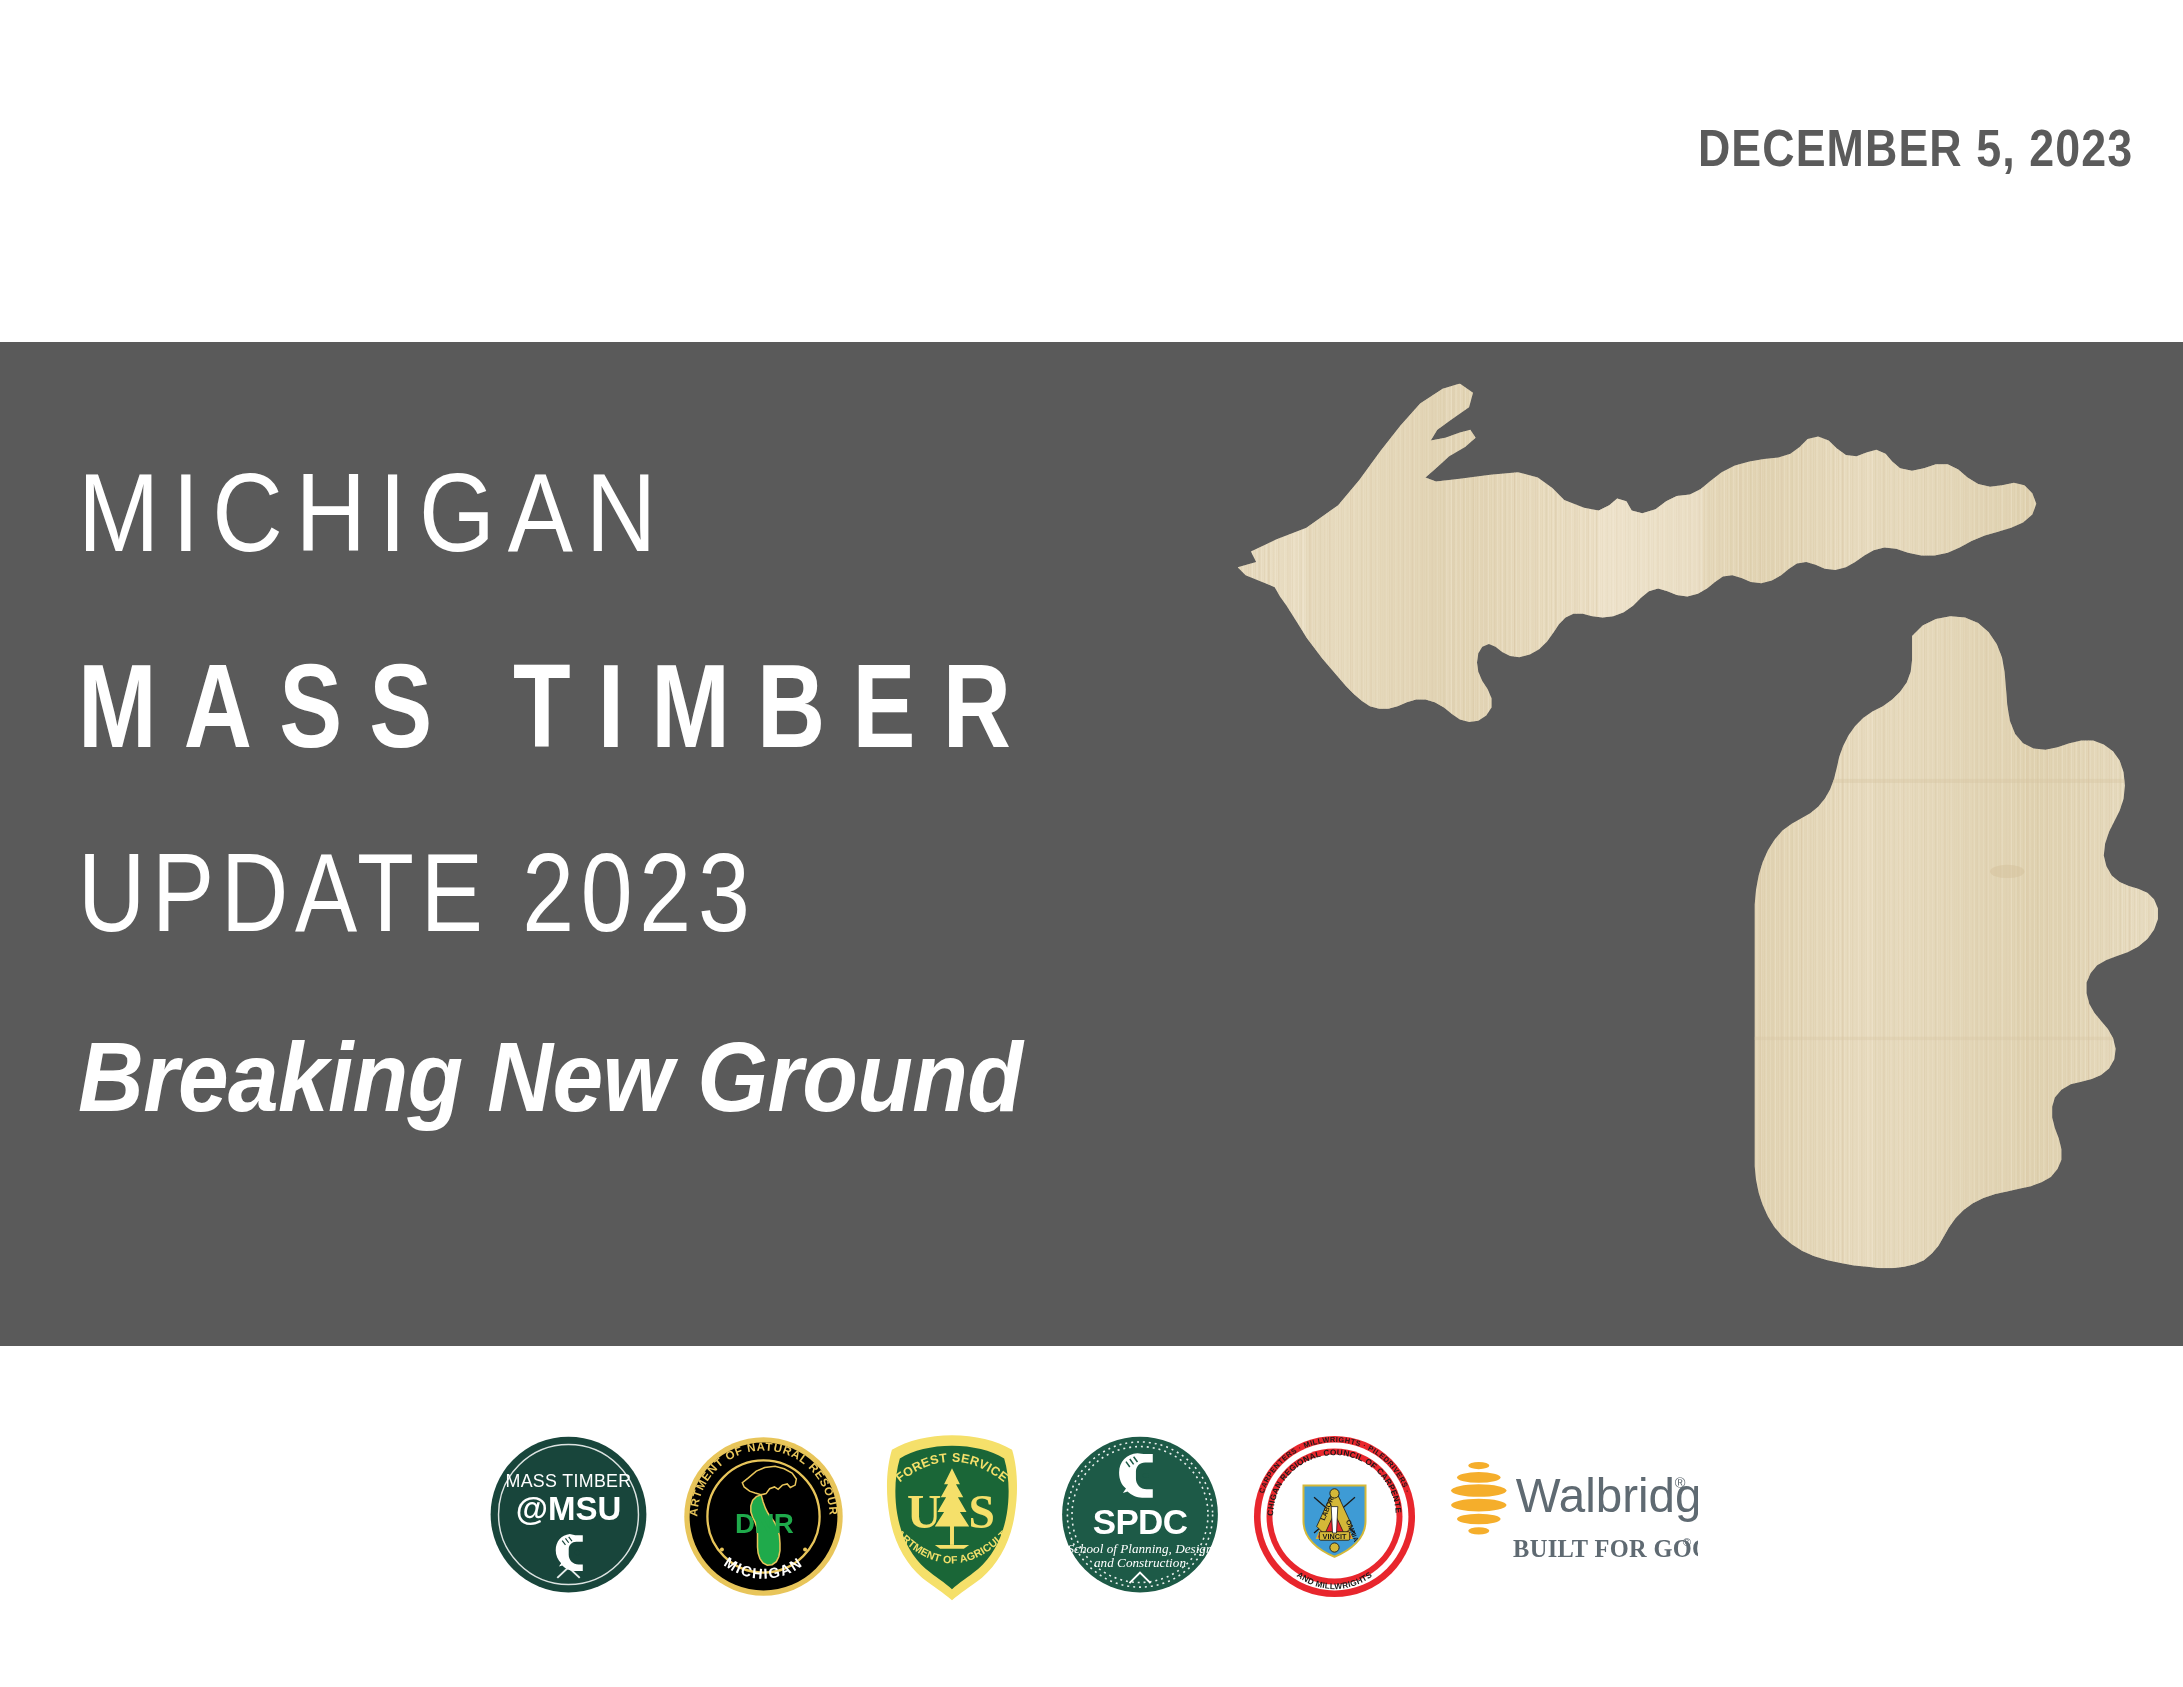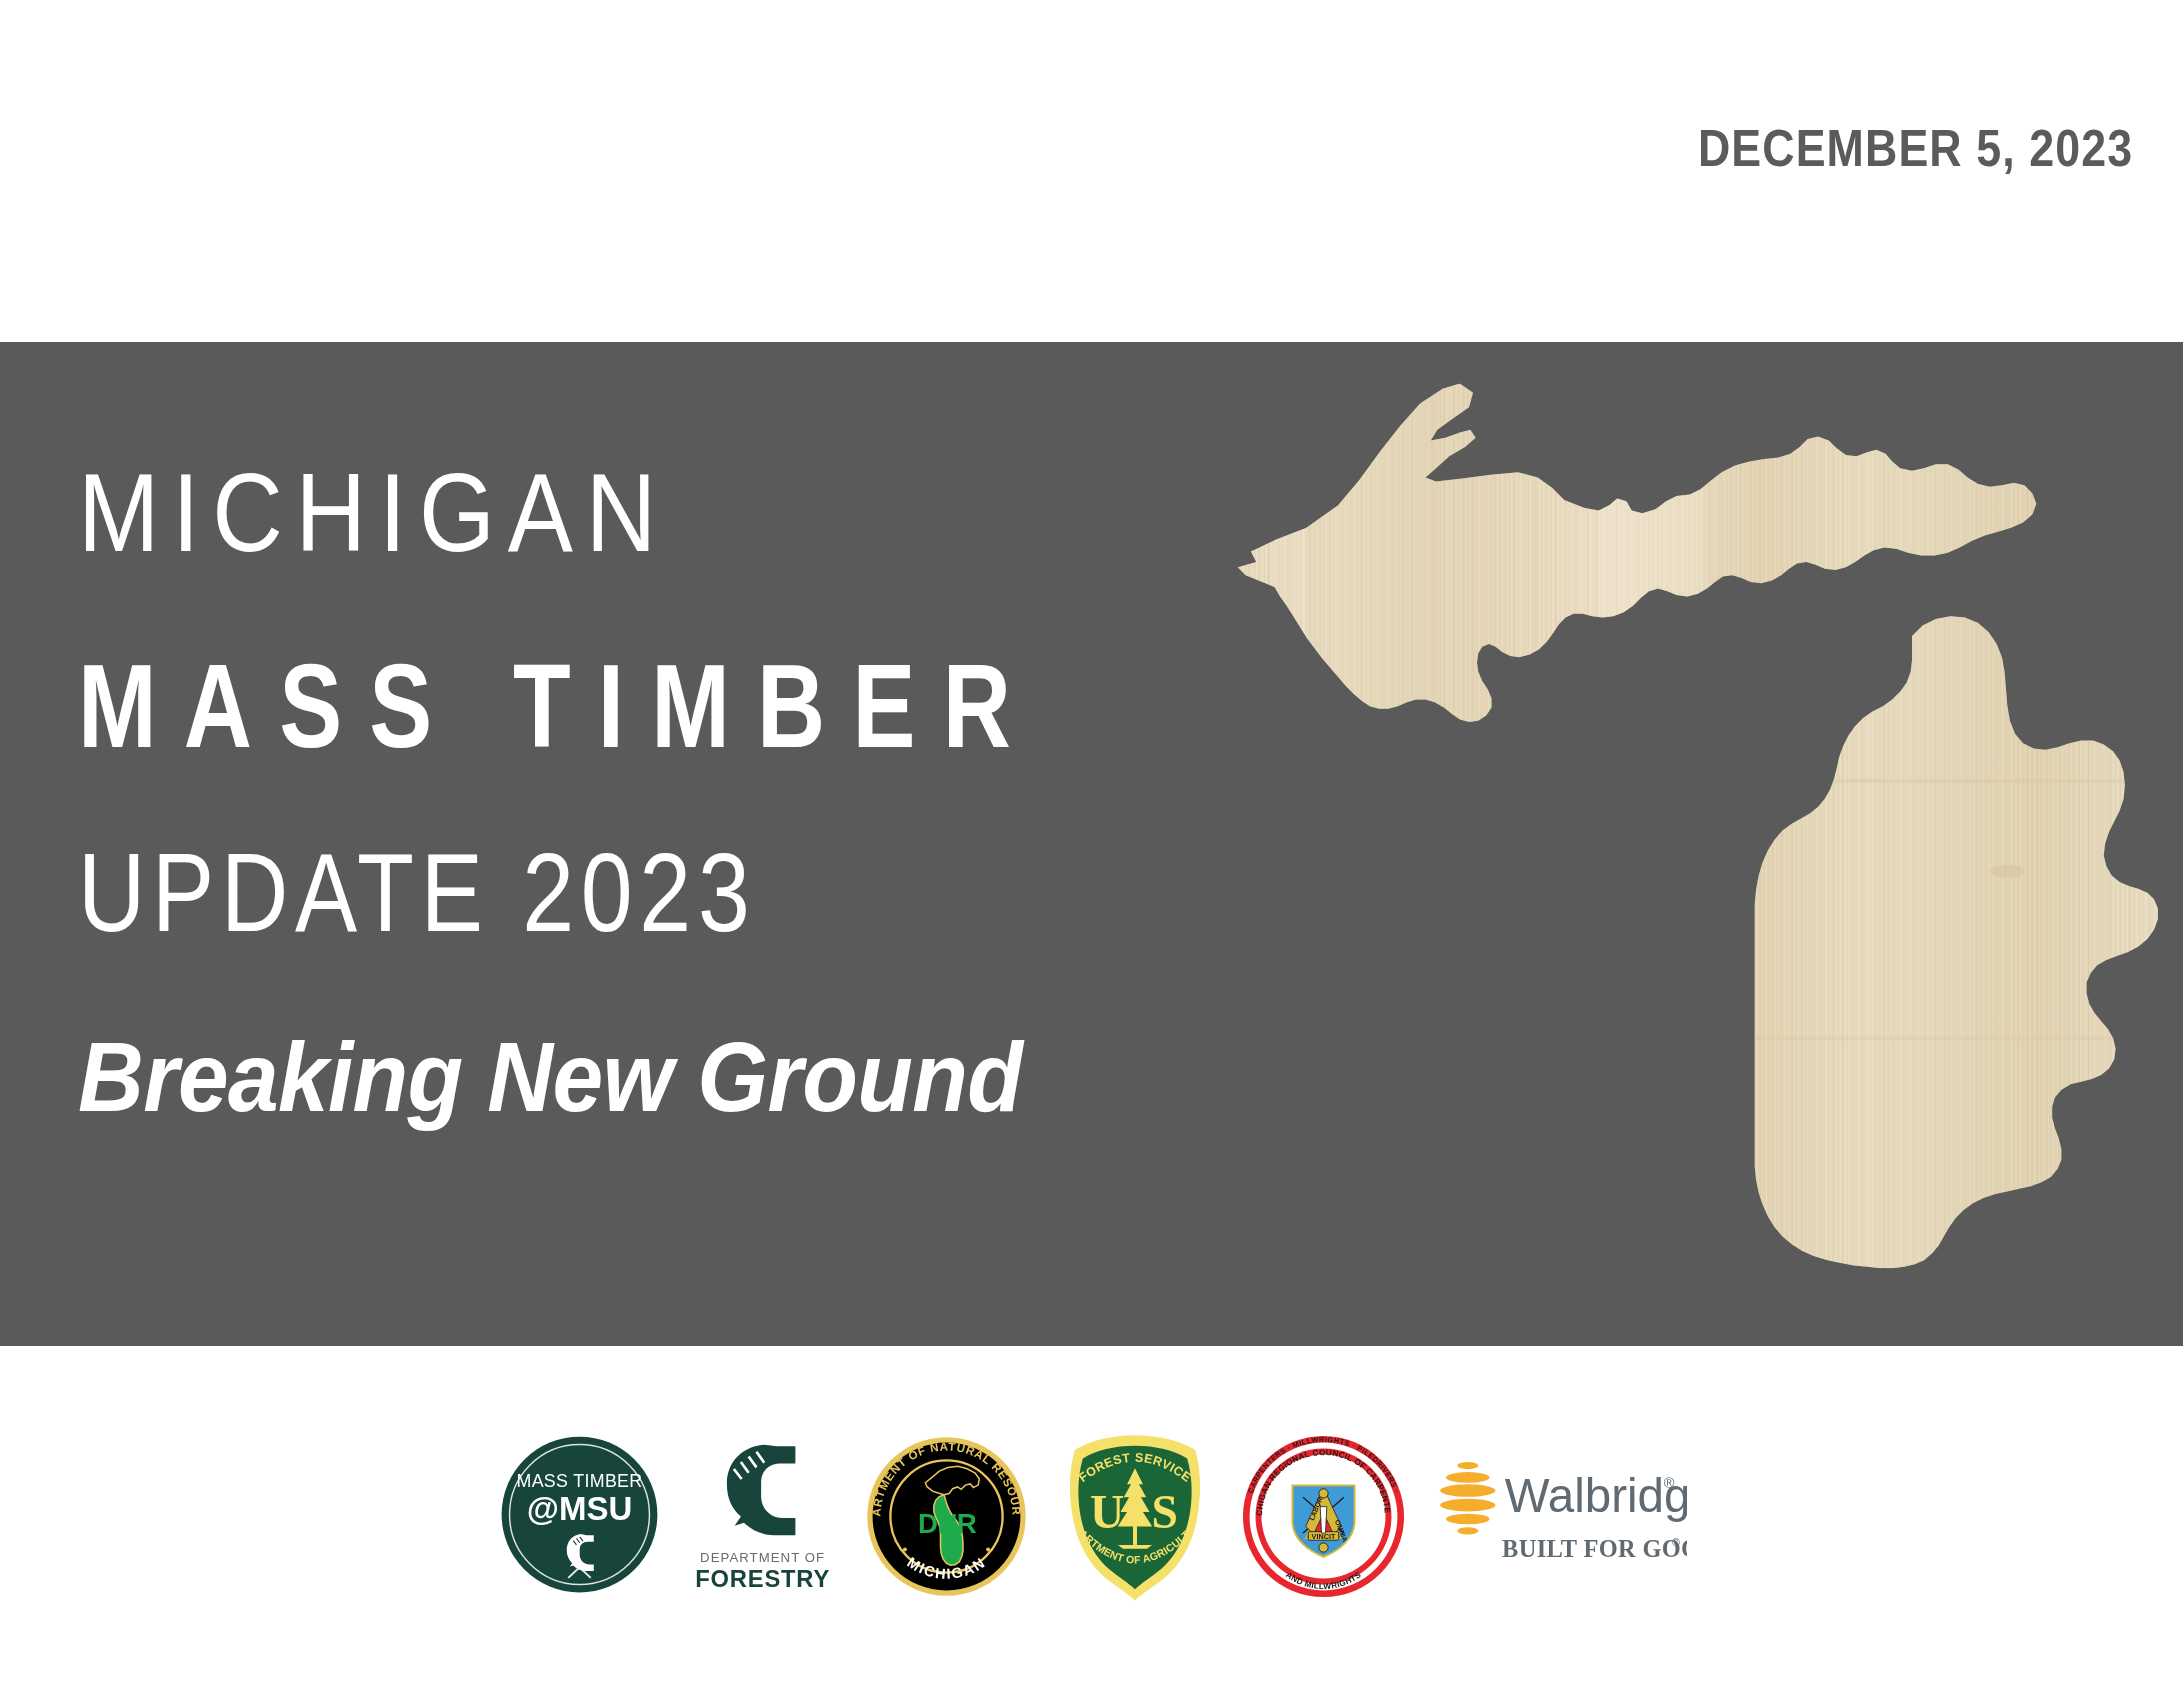--- a/index.html
+++ b/index.html
@@ -258,33 +258,20 @@
       <g transform="translate(104,150) scale(0.82)" fill="#ffffff">
         <path d="M 28 2 C 12 4 2 16 2 32 C 2 42 6 50 12 56 L 8 62 L 14 60 C 20 66 28 70 36 70
                  L 52 70 L 52 58 L 44 58 C 34 58 26 50 26 40 L 26 30 C 26 22 32 16 40 16
                  L 52 16 L 52 4 L 38 4 Z"></path>
         <path d="M 14 14 L 20 22 M 20 10 L 26 18 M 26 7 L 32 15" stroke="#18453b" stroke-width="2.2" fill="none"></path>
         <circle cx="42" cy="36" r="5" fill="#18453b"></circle>
       </g>
     </svg>
   </div>
 
-  <div class="logo-item">
-    <svg width="142" height="165" viewBox="0 0 215 250">
-      <g transform="translate(48,14) scale(1.18)" fill="#18453b">
-        <path d="M 52 2 C 24 4 4 24 4 52 C 4 70 10 84 22 94 L 14 106 L 26 102
-                 C 36 112 50 118 64 118 L 92 118 L 92 96 L 76 96 C 60 96 48 84 48 68
-                 L 48 50 C 48 36 58 26 72 26 L 92 26 L 92 4 L 68 4 Z"></path>
-        <path d="M 22 24 L 32 38 M 32 17 L 42 31 M 42 11 L 52 25 M 13 33 L 23 46" stroke="#ffffff" stroke-width="3.4" fill="none"></path>
-        <ellipse cx="74" cy="60" rx="9" ry="7" fill="#ffffff"></ellipse>
-      </g>
-      <text x="107" y="194" text-anchor="middle" fill="#6a6a6a" font-family="'Liberation Sans', sans-serif" font-size="20" letter-spacing="1.6">DEPARTMENT OF</text>
-      <text x="107" y="232" text-anchor="middle" fill="#18453b" font-family="'Liberation Sans', sans-serif" font-size="36" font-weight="bold" letter-spacing="1.2">FORESTRY</text>
-    </svg>
-  </div>
 
   <div class="logo-item">
     <svg width="165" height="165" viewBox="0 0 250 250">
       <defs>
         <path id="dnrArcTop" d="M 125,125 m -100,0 a 100,100 0 1,1 200,0" fill="none"></path>
         <path id="dnrArcBot" d="M 35,160 a 98,98 0 0,0 180,0" fill="none"></path>
       </defs>
       <circle cx="125" cy="125" r="120" fill="#e8c55a"></circle>
       <circle cx="125" cy="125" r="112" fill="#000000"></circle>
       <circle cx="125" cy="125" r="85" fill="none" stroke="#e8c55a" stroke-width="3.5"></circle>
@@ -334,20 +321,40 @@
                  L 26 88 L 12 66 L 22 66 L 9 44 L 17 44 L 6 24 L 12 24 Z"></path>
         <rect x="-3" y="86" width="6" height="30"></rect>
         <path d="M -26 116 L 26 116 L 18 122 L -18 122 Z"></path>
       </g>
       <text fill="#f5e06a" font-family="'Liberation Sans', sans-serif" font-size="16" font-weight="bold" letter-spacing="0.3">
         <textPath href="#fsArcBot" startOffset="50%" text-anchor="middle">DEPARTMENT OF AGRICULTURE</textPath>
       </text>
     </svg>
   </div>
 
+  <div class="logo-item">
+    <svg width="164" height="165" viewBox="0 0 248 250">
+      <circle cx="124" cy="122" r="118" fill="#1d5a47"></circle>
+      <g stroke="#ffffff" stroke-width="2.4" opacity="0.9">
+        <circle cx="124" cy="122" r="110" fill="none" stroke-dasharray="3 6"></circle>
+        <circle cx="124" cy="122" r="103" fill="none" stroke-dasharray="3 6"></circle>
+      </g>
+      <path d="M 108 226 L 124 210 L 140 226" fill="none" stroke="#ffffff" stroke-width="3"></path>
+      <g transform="translate(90,28) scale(0.58)" fill="#ffffff">
+        <path d="M 52 2 C 24 4 4 24 4 52 C 4 70 10 84 22 94 L 14 106 L 26 102
+                 C 36 112 50 118 64 118 L 92 118 L 92 96 L 76 96 C 60 96 48 84 48 68
+                 L 48 50 C 48 36 58 26 72 26 L 92 26 L 92 4 L 68 4 Z"></path>
+        <path d="M 22 24 L 32 38 M 32 17 L 42 31 M 42 11 L 52 25" stroke="#1d5a47" stroke-width="4" fill="none"></path>
+        <ellipse cx="74" cy="60" rx="8" ry="6" fill="#1d5a47"></ellipse>
+      </g>
+      <text x="124" y="152" text-anchor="middle" fill="#ffffff" font-family="'Liberation Sans', sans-serif" font-size="53" font-weight="bold" letter-spacing="-1">SPDC</text>
+      <text x="124" y="180" text-anchor="middle" fill="#ffffff" font-family="'Liberation Serif', serif" font-size="20" font-style="italic">School of Planning, Design</text>
+      <text x="124" y="202" text-anchor="middle" fill="#ffffff" font-family="'Liberation Serif', serif" font-size="20" font-style="italic">and Construction</text>
+    </svg>
+  </div>
 
   <div class="logo-item">
     <svg width="165" height="165" viewBox="0 0 250 250">
       <defs>
         <path id="carpOuter" d="M 125,125 m -113,0 a 113,113 0 1,1 226,0" fill="none"></path>
         <path id="carpInner" d="M 125,125 m -93,0 a 93,93 0 1,1 186,0" fill="none"></path>
         <path id="carpBot" d="M 35,168 a 94,94 0 0,0 180,0" fill="none"></path>
       </defs>
       <circle cx="125" cy="125" r="122" fill="#e8262d"></circle>
       <circle cx="125" cy="125" r="112" fill="#ffffff"></circle>

